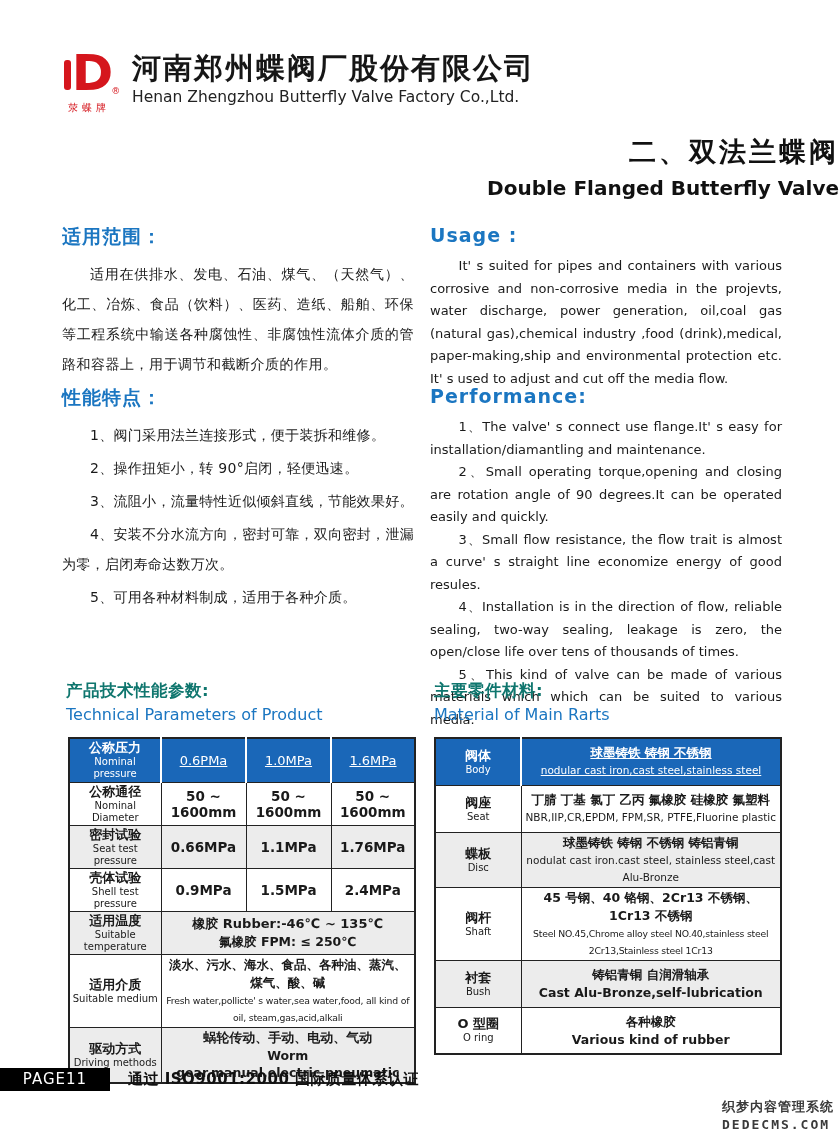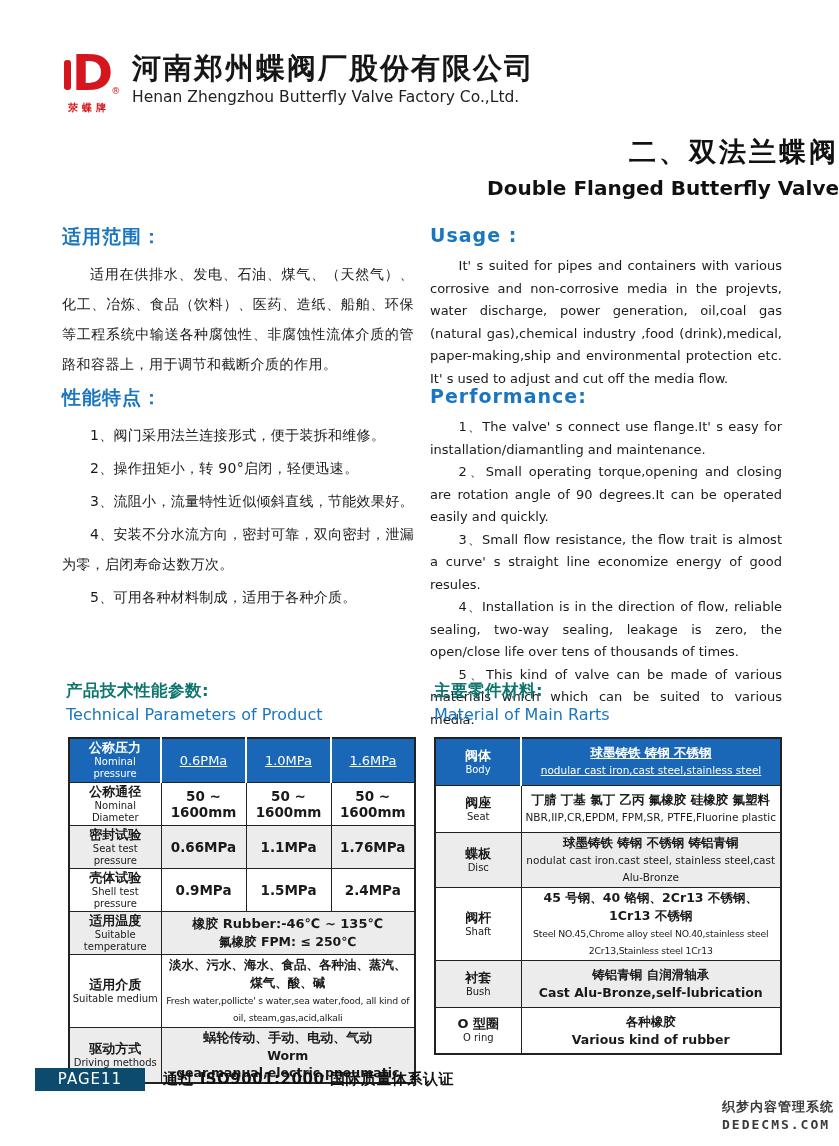--- a/index.html
+++ b/index.html
@@ -7,21 +7,21 @@
     position:relative;width:839px;height:1146px;margin:0 auto;background:#fff;
     font-family:"DejaVu Sans","Liberation Sans",sans-serif;color:#1a1a1a;overflow:hidden;
   }
   
   .header{position:absolute;top:50px;left:56px;display:flex;align-items:flex-start;gap:10px;}
   .logo{width:66px;text-align:center;}
   .logo-mark{position:relative;height:48px;white-space:nowrap;}
   .logo-bar{display:inline-block;width:7px;height:30px;background:#d5161d;border-radius:3px;vertical-align:bottom;margin:0 1px 6px 6px;}
   .logo-d{font-size:50px;font-weight:900;color:#d5161d;line-height:46px;letter-spacing:-2px;}
   .logo-r{font-size:9px;color:#d5161d;vertical-align:bottom;}
-  .logo-brand{margin-top:3px;font-size:10px;font-weight:bold;color:#d5161d;letter-spacing:4px;white-space:nowrap;}
+  .logo-brand{margin-top:3px;font-size:10px;font-weight:normal;color:#d5161d;letter-spacing:4px;white-space:nowrap;}
   .company .zh{font-size:29px;font-weight:800;color:#161616;letter-spacing:2px;line-height:36px;}
   .company .en{font-size:15.5px;color:#222;margin-top:2px;}
   
   .title-block{position:absolute;top:134px;left:0;width:100%;text-align:right;}
   .title-zh{font-size:27px;font-weight:800;letter-spacing:3px;color:#111;}
   .title-en{font-size:20px;font-weight:600;color:#111;margin-top:6px;}
   
   .sec{position:absolute;width:352px;}
   #sec-range{left:62px;top:224px;}
   #sec-features{left:62px;top:385px;}
@@ -53,21 +53,21 @@
   tr.blue .lz{font-weight:600;}
   .hval{font-size:13px;font-weight:500;}
   .val{font-size:13.5px;font-weight:600;}
   .m1{display:block;font-size:13px;font-weight:600;line-height:18px;}
   .m2{display:block;font-size:12.5px;font-weight:600;line-height:17px;}
   .m2.tiny{font-size:9.3px;font-weight:500;letter-spacing:-0.2px;}
   .m2.small{font-size:10.5px;font-weight:500;}
   #material-table .m1{font-size:12.5px;}
   
   .footer{position:absolute;left:0;top:1068px;width:100%;display:flex;align-items:center;}
-  .page-badge{margin-left:35px;width:110px;height:23px;background:#0c4a6e;color:#fff;
+  .page-badge{width:110px;height:23px;background:#000000;color:#fff;
     font-size:15px;letter-spacing:1px;text-align:center;line-height:23px;}
   .cert{margin-left:18px;font-size:15px;font-weight:bold;color:#111;letter-spacing:0.5px;}
   
   .watermark{position:absolute;right:5px;top:1098px;text-align:left;color:#3a3a3a;
     text-shadow:-1px -1px 0 #fff,1px -1px 0 #fff,-1px 1px 0 #fff,1px 1px 0 #fff;}
   .wm1{font-size:13px;font-weight:bold;letter-spacing:1px;}
   .wm2{font-family:"DejaVu Sans Mono","Liberation Mono",monospace;font-size:13px;font-weight:bold;letter-spacing:2px;margin-top:1px;}
 </style>
 </head>
 <body>

